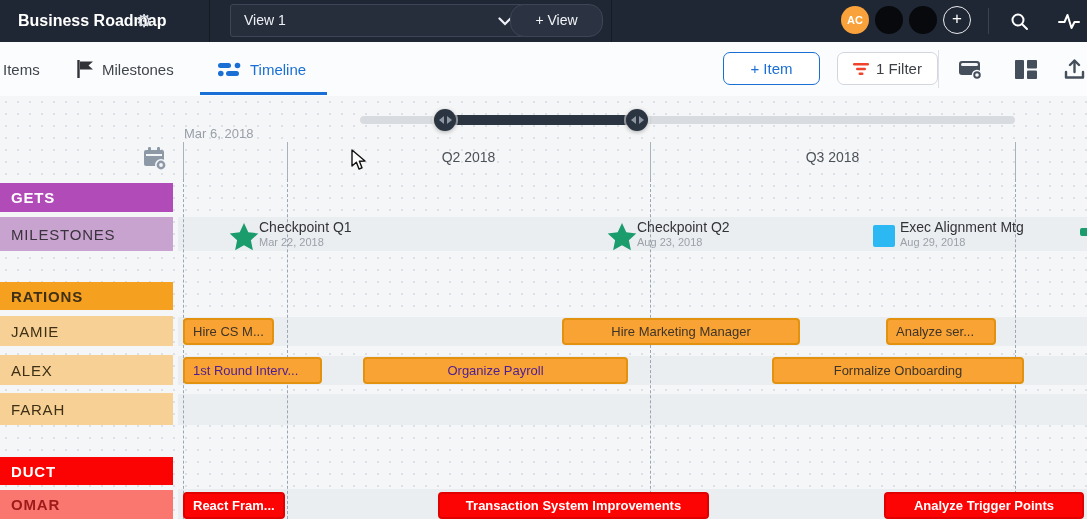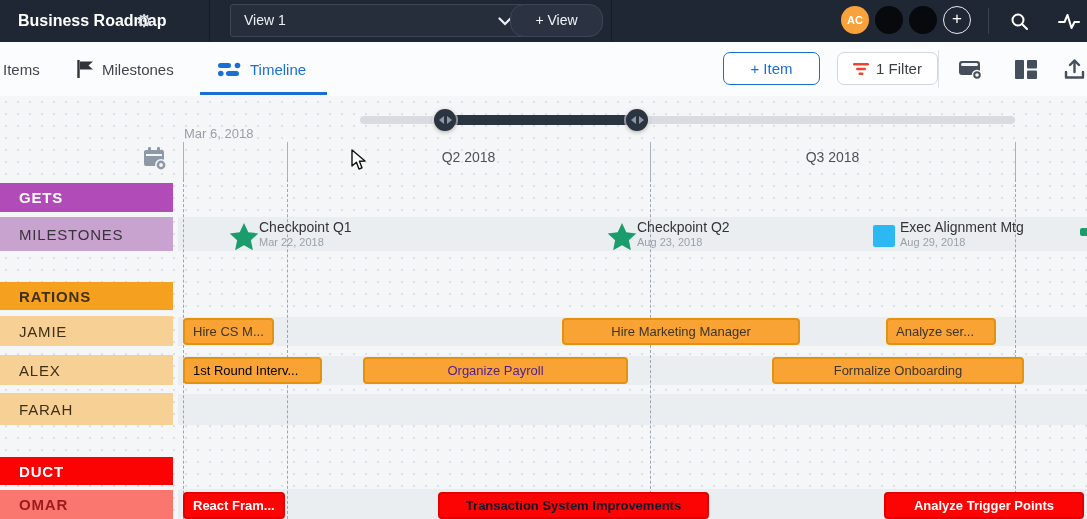--- a/index.html
+++ b/index.html
@@ -41,21 +41,21 @@
   .tool-icon{position:absolute;top:17px;cursor:pointer;}
 
   
   #timeline{position:absolute;left:0;top:96px;width:1087px;height:423px;background:#f5f6f8;
     background-image:radial-gradient(#dde1e7 1px, rgba(0,0,0,0) 1.2px);background-size:12px 12px;}
   #layer{position:absolute;left:0;top:-96px;width:1087px;height:412px;} 
   .strip{position:absolute;left:178px;width:909px;background:#ebeef1;}
   .tick{position:absolute;width:1px;background:#a9b2bc;}
   .gridline{position:absolute;width:0;border-left:1px dashed #9aa6b4;}
   .grp{position:absolute;left:0;width:173px;display:flex;align-items:center;
-    font-size:15px;letter-spacing:0.8px;padding-left:19px;box-sizing:border-box;cursor:pointer;}
+    font-size:15px;letter-spacing:0.8px;padding-left:11px;box-sizing:border-box;cursor:pointer;}
   .qlabel{position:absolute;top:149px;height:20px;text-align:center;font-size:14px;color:#4c5158;}
   .datelabel{position:absolute;left:184px;top:126px;font-size:13px;color:#999fa7;}
   .bar{position:absolute;height:27px;box-sizing:border-box;border-radius:4px;border-width:2px;
     border-style:solid;font-size:13px;display:flex;align-items:center;white-space:nowrap;
     overflow:hidden;padding:0 8px;cursor:pointer;}
   .ms-item{position:absolute;cursor:pointer;}
   .ms-label{font-size:14px;color:#323338;line-height:17px;}
   .ms-date{font-size:11px;color:#9ba1a9;line-height:13px;}
 
   
@@ -200,25 +200,25 @@
         <div class="grp" style="top: 217px; height: 34px; background: rgb(201, 163, 207); color: rgb(56, 51, 60); font-weight: normal;">MILESTONES</div>
         <div class="grp" style="top: 282px; height: 28px; background: rgb(246, 160, 31); color: rgb(62, 48, 21); font-weight: bold;">RATIONS</div>
         <div class="grp" style="top: 316px; height: 30px; background: rgb(247, 208, 150); color: rgb(62, 48, 21); font-weight: normal;">JAMIE</div>
         <div class="grp" style="top: 355px; height: 30px; background: rgb(247, 208, 150); color: rgb(62, 48, 21); font-weight: normal;">ALEX</div>
         <div class="grp" style="top: 393px; height: 32px; background: rgb(247, 208, 150); color: rgb(62, 48, 21); font-weight: normal;">FARAH</div>
         <div class="grp" style="top: 457px; height: 28px; background: rgb(252, 3, 3); color: rgb(255, 255, 255); font-weight: bold;">DUCT</div>
         <div class="grp" style="top: 490px; height: 29px; background: rgb(249, 119, 110); color: rgb(158, 26, 26); font-weight: bold;">OMAR</div>
         <div class="bar" style="top: 318px; left: 183px; width: 91px; background: rgb(249, 163, 53); border-color: rgb(226, 146, 14); color: rgb(62, 52, 40); font-weight: normal; justify-content: flex-start;">Hire CS M...</div>
         <div class="bar" style="top: 318px; left: 562px; width: 238px; background: rgb(249, 163, 53); border-color: rgb(226, 146, 14); color: rgb(62, 52, 40); font-weight: normal; justify-content: center;">Hire Marketing Manager</div>
         <div class="bar" style="top: 318px; left: 886px; width: 110px; background: rgb(249, 163, 53); border-color: rgb(226, 146, 14); color: rgb(62, 52, 40); font-weight: normal; justify-content: flex-start;">Analyze ser...</div>
-        <div class="bar" style="top: 357px; left: 183px; width: 139px; background: rgb(249, 163, 53); border-color: rgb(226, 146, 14); color: #000000; font-weight: normal; justify-content: flex-start;">1st Round Interv...</div>
+        <div class="bar" style="top: 357px; left: 183px; width: 139px; background: rgb(249, 163, 53); border-color: rgb(226, 146, 14); color: #4c1d95; font-weight: normal; justify-content: flex-start;">1st Round Interv...</div>
         <div class="bar" style="top: 357px; left: 341px; width: 265px; background: rgb(249, 163, 53); border-color: rgb(226, 146, 14); color: #4c1d95; font-weight: normal; justify-content: center; margin-left: 22px;">Organize Payroll</div>
         <div class="bar" style="top: 357px; left: 772px; width: 252px; background: rgb(249, 163, 53); border-color: rgb(226, 146, 14); color: rgb(62, 52, 40); font-weight: normal; justify-content: center;">Formalize Onboarding</div>
         <div class="bar" style="top: 492px; left: 183px; width: 102px; background: rgb(252, 4, 4); border-color: rgb(224, 0, 0); color: rgb(255, 255, 255); font-weight: bold; justify-content: flex-start;">React Fram...</div>
-        <div class="bar" style="top: 492px; left: 438px; width: 271px; background: rgb(252, 4, 4); border-color: rgb(224, 0, 0); color: #0f172a; font-weight: bold; justify-content: center;">Transaction System Improvements</div>
+        <div class="bar" style="top: 492px; left: 438px; width: 271px; background: rgb(252, 4, 4); border-color: rgb(224, 0, 0); color: #ffffff; font-weight: bold; justify-content: center;">Transaction System Improvements</div>
         <div class="bar" style="top: 492px; left: 856px; width: 200px; background: rgb(252, 4, 4); border-color: rgb(224, 0, 0); color: rgb(255, 255, 255); font-weight: bold; justify-content: center; margin-left: 28px;">Analyze Trigger Points</div>
         <div class="ms-item" style="left: 228px; top: 221px;"><svg width="32" height="32" viewBox="0 0 32 32">
             <path d="M16 2l4.3 9.2 10 1.2-7.4 6.9 2 9.9L16 24.3 7.1 29.2l2-9.9L1.7 12.4l10-1.2z" fill="#1a9c6d"></path>
           </svg></div>
         <div class="ms-item" style="left: 259px; top: 219px;">
           <div class="ms-label">Checkpoint Q1</div>
           <div class="ms-date">Mar 22, 2018</div>
         </div>
         <div class="ms-item" style="left: 606px; top: 221px;"><svg width="32" height="32" viewBox="0 0 32 32">
             <path d="M16 2l4.3 9.2 10 1.2-7.4 6.9 2 9.9L16 24.3 7.1 29.2l2-9.9L1.7 12.4l10-1.2z" fill="#1a9c6d"></path>

